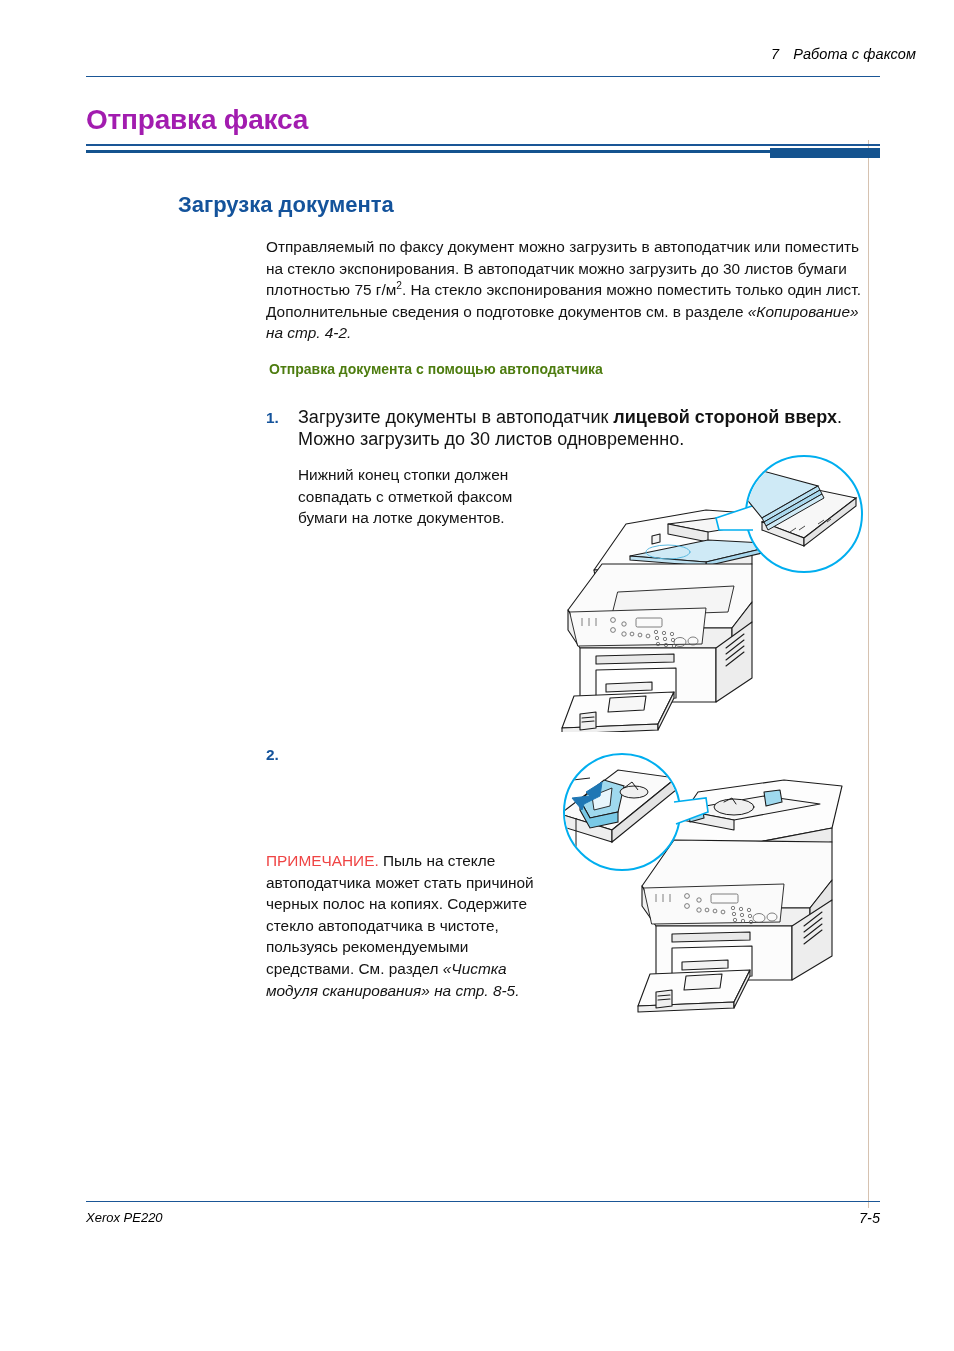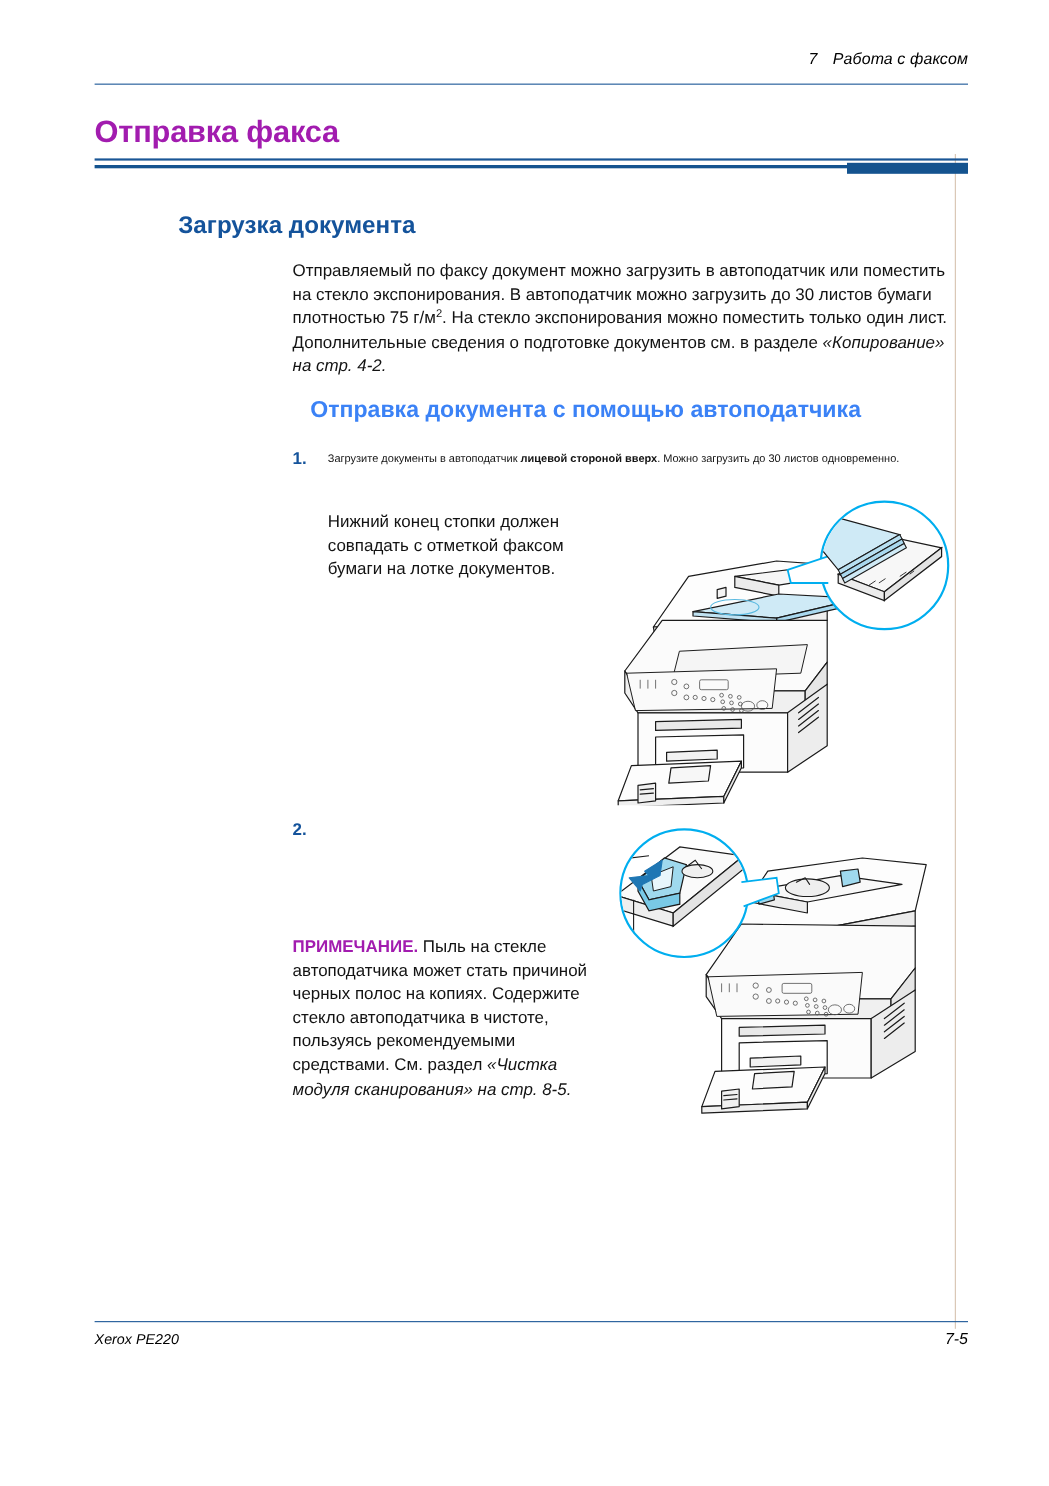--- a/index.html
+++ b/index.html
@@ -23,20 +23,21 @@
   .header-text {
     position: absolute;
     left: 0;
     top: 46px;
     width: 880px;
     text-align: right;
     font-style: italic;
     font-size: 14.5px;
     color: #000;
     letter-spacing: .1px;
+    padding-left: 36px;
   }
   .header-text .chapnum {
     font-style: italic;
     margin-right: 14px;
   }
   .header-rule {
     position: absolute;
     left: 86px;
     top: 76px;
     width: 794px;
@@ -85,21 +86,21 @@
     left: 770px;
     top: 148px;
     width: 110px;
     height: 10px;
     background: #14538F;
   }
 
   
   .section-heading {
     position: absolute;
-    left: 162px;
+    left: 178px;
     top: 192px;
     font-size: 22px;
     font-weight: bold;
     color: #14539B;
   }
 
   
   .intro-para {
     position: absolute;
     left: 266px;
@@ -107,42 +108,42 @@
     width: 600px;
     font-size: 15.4px;
     line-height: 21.6px;
     color: #131313;
   }
   .intro-para .ital { font-style: italic; }
   sup { font-size: 0.66em; vertical-align: super; line-height: 0; }
 
   .sub-heading {
     position: absolute;
-    left: 282px;
+    left: 269px;
     top: 361px;
-    font-size: 21px;
+    font-size: 14px;
     font-weight: bold;
-    color: #3b82f6;
+    color: #4d7c0f;
   }
 
   
   .step {
     position: absolute;
     display: flex;
   }
   .step-num {
     color: #14539B;
     font-weight: bold;
     font-size: 15.4px;
     width: 32px;
     flex: 0 0 32px;
     line-height: 21.6px;
   }
   .step-body {
-    font-size: 10px;
+    font-size: 18px;
     line-height: 21.6px;
     color: #131313;
   }
   .step-body b { font-weight: bold; }
 
   #step-1 { left: 266px; top: 407px; width: 600px; }
   #step-2 { left: 266px; top: 744px; width: 270px; }
 
   .sub-para {
     position: absolute;
@@ -157,22 +158,22 @@
   .note-block {
     position: absolute;
     left: 266px;
     top: 850px;
     width: 272px;
     font-size: 15.4px;
     line-height: 21.6px;
     color: #131313;
   }
   .note-label {
-    font-weight: bold;
-    color: #a21caf;
+    font-weight: normal;
+    color: #ef4444;
   }
   .note-block .ital { font-style: italic; }
 
   
   .footer-rule {
     position: absolute;
     left: 86px;
     top: 1201px;
     width: 794px;
     height: 1.4px;

